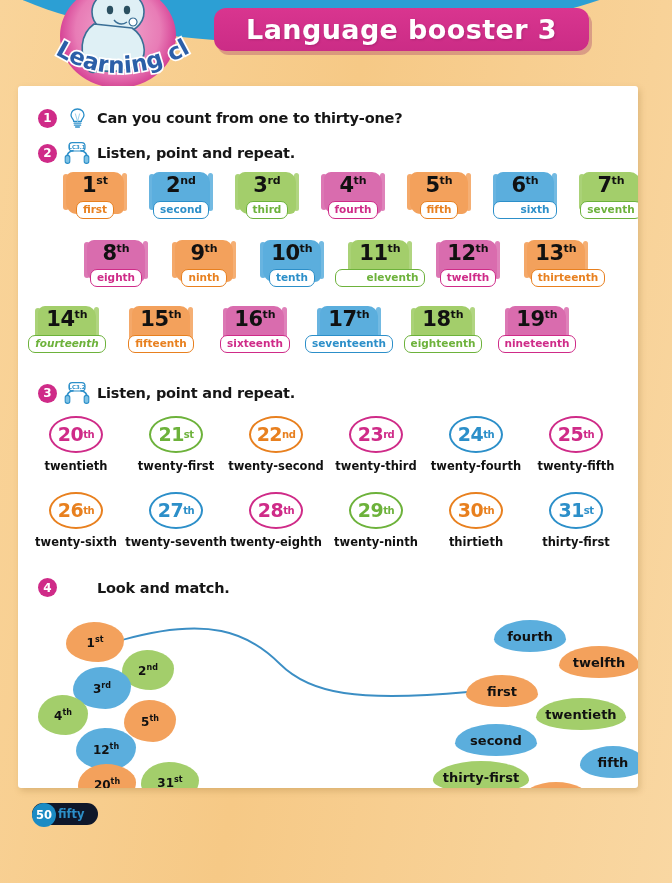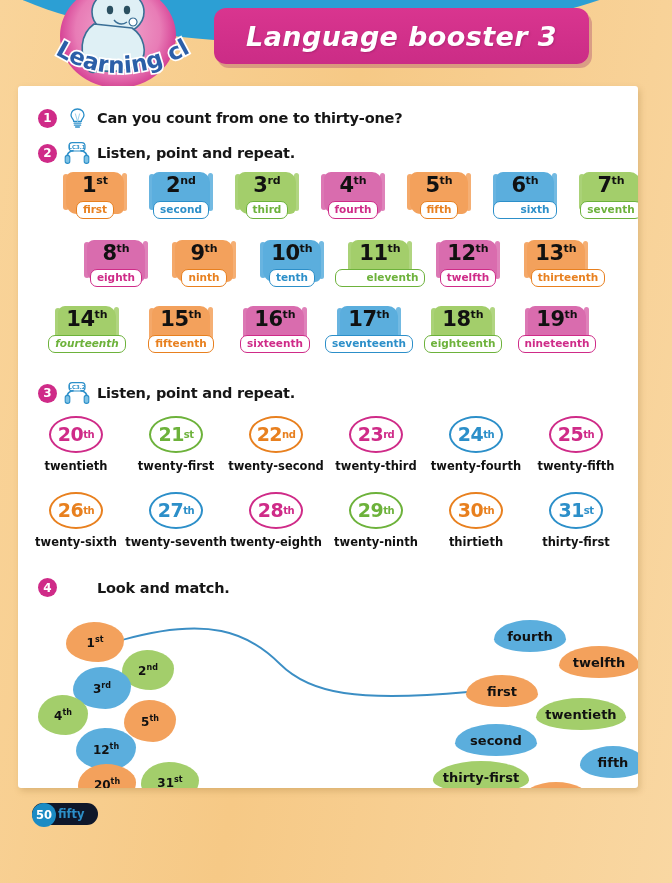--- a/index.html
+++ b/index.html
@@ -16,25 +16,25 @@
     background:linear-gradient(100deg,#f9d49a 0%,#f6c986 45%,#f9d7a2 100%);
   }
   #blue-wave {
     position:absolute; top:-78px; left:-40px; width:760px; height:120px;
     background:#2c9fd4;
     border-radius:0 0 50% 50%/0 0 100% 100%;
     transform:rotate(-2.2deg);
   }
   
   #title-banner {
-    position:absolute; left:214px; top:8px; width:375px; height:56px;
+    position:absolute; left:214px; top:8px; width:375px; height:43px;
     background:linear-gradient(180deg,#d9358f 0%,#cb2c86 100%);
     border-radius:12px;
     box-shadow:3px 4px 0 rgba(150,40,100,.30);
-    display:flex; align-items:center; justify-content:center;font-style:italic;
+    display:flex; align-items:center; justify-content:center;
   }
   #title-banner .t {
     color:#ffffff; font-size:27px; font-weight:bold;
     letter-spacing:.4px; font-family:"DejaVu Sans", sans-serif;
     text-shadow:1px 1px 2px rgba(120,20,80,.35);
   }
   
   #club-badge { position:absolute; left:54px; top:-16px; width:136px; height:124px; }
   #club-circle {
     position:absolute; left:6px; top:0; width:116px; height:104px;
@@ -261,21 +261,21 @@
         <div class="brush" style="background: rgb(217, 108, 174);"></div>
         <div class="num"><span>12</span><sup>th</sup></div>
         <div class="word" style="border-color: rgb(207, 43, 136); color: rgb(207, 43, 136);">twelfth</div>
       </div>
       <div class="card">
         <div class="brush" style="background: rgb(243, 161, 92);"></div>
         <div class="num"><span>13</span><sup>th</sup></div>
         <div class="word" style="border-color: rgb(232, 128, 31); color: rgb(232, 128, 31); margin-left: 24px;">thirteenth</div>
       </div>
     </div>
-  <div class="card-grid" id="cards-row3" style="left:32px; top:220px; gap:20px;">
+  <div class="card-grid" id="cards-row3" style="left:12px; top:220px; gap:20px;">
       <div class="card">
         <div class="brush" style="background: rgb(163, 206, 107);"></div>
         <div class="num"><span>14</span><sup>th</sup></div>
         <div class="word" style="border-color: rgb(109, 178, 59); color: rgb(109, 178, 59); font-style: italic;">fourteenth</div>
       </div>
       <div class="card">
         <div class="brush" style="background: rgb(243, 161, 92);"></div>
         <div class="num"><span>15</span><sup>th</sup></div>
         <div class="word" style="border-color: rgb(232, 128, 31); color: rgb(232, 128, 31);">fifteenth</div>
       </div>

